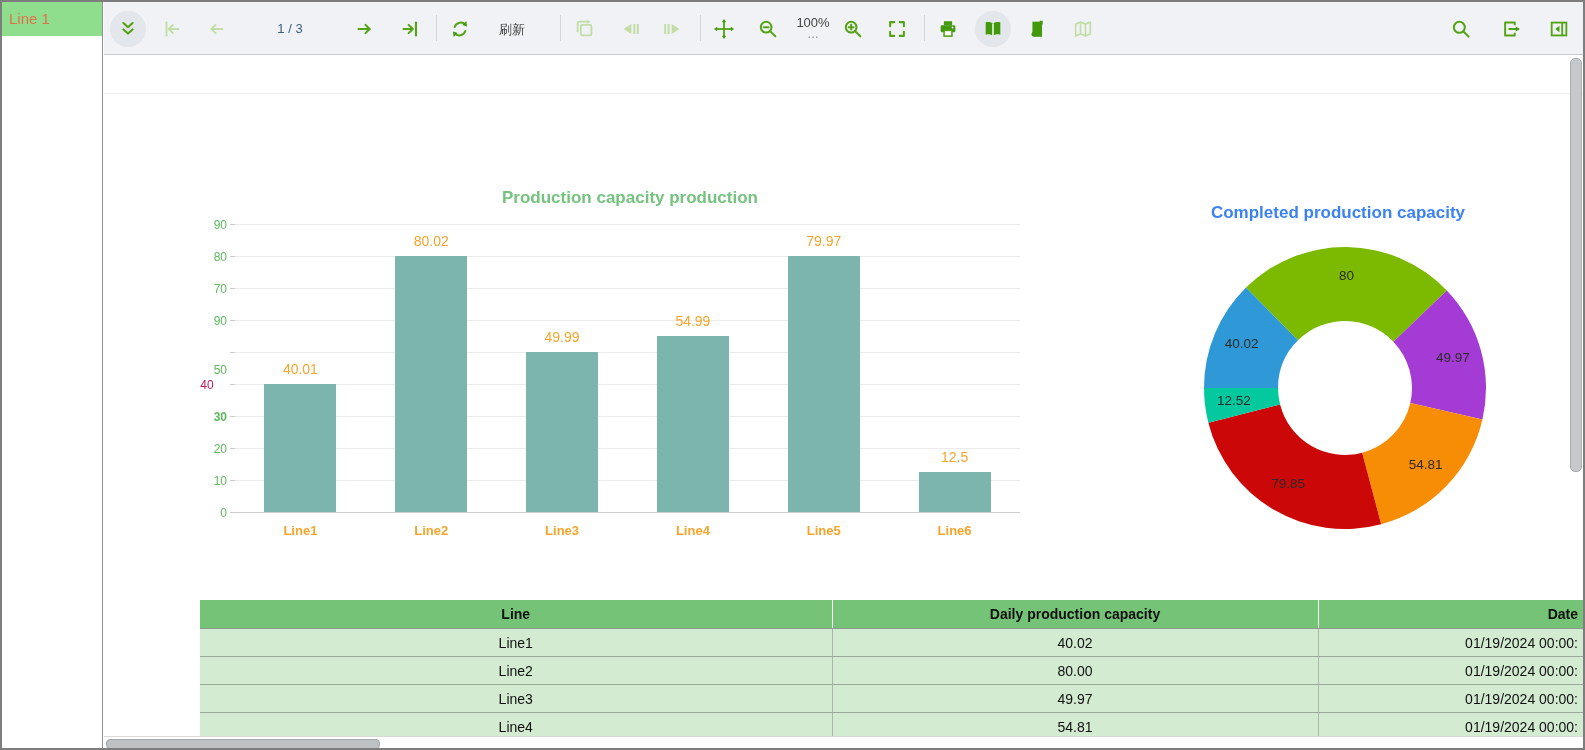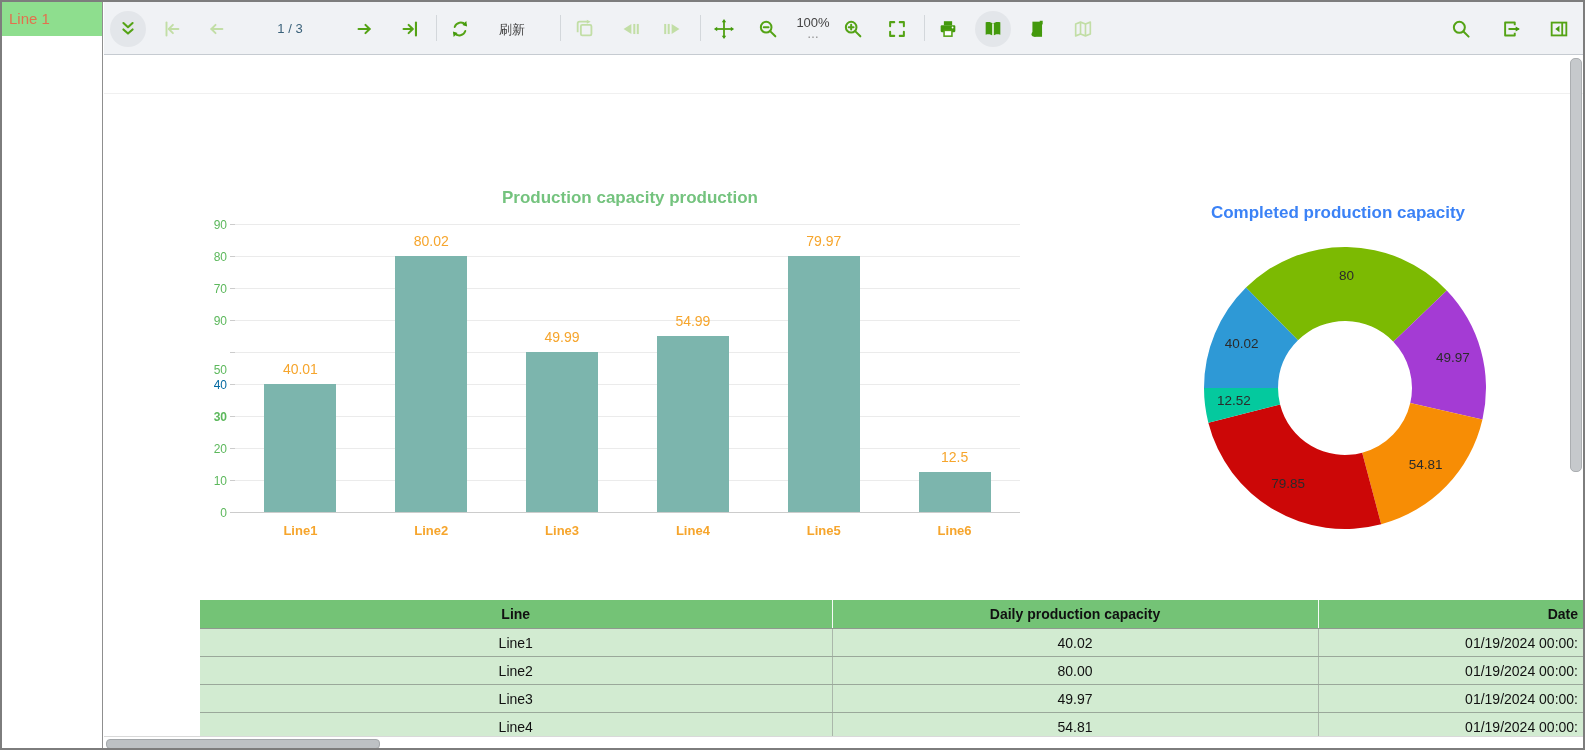--- a/index.html
+++ b/index.html
@@ -290,21 +290,21 @@
         <div class="axisline"></div>
         <div class="ytick" style="bottom: 0px;"></div>
         <div class="ylab" style="bottom: -7px; color: rgb(92, 184, 92);">0</div>
         <div class="ytick" style="bottom: 32px;"></div>
         <div class="ylab" style="bottom: 25px; color: rgb(92, 184, 92); margin-top: 44px;">10</div>
         <div class="ytick" style="bottom: 64px;"></div>
         <div class="ylab" style="bottom: 57px; color: rgb(92, 184, 92);">20</div>
         <div class="ytick" style="bottom: 96px;"></div>
         <div class="ylab" style="bottom: 89px; color: rgb(92, 184, 92); font-weight: bold;">30</div>
         <div class="ytick" style="bottom: 128px;"></div>
-        <div class="ylab" style="bottom: 121px; color: #0369a1;">40</div>
+        <div class="ylab" style="bottom: 121px; color: #be185d; text-align: center;">40</div>
         <div class="ytick" style="bottom: 160px;"></div>
         <div class="ylab" style="bottom: 136px; color: rgb(92, 184, 92);">50</div>
         <div class="ytick" style="bottom: 192px;"></div>
         <div class="ylab" style="bottom: 185px; color: rgb(92, 184, 92);">90</div>
         <div class="ytick" style="bottom: 224px;"></div>
         <div class="ylab" style="bottom: 217px; color: rgb(92, 184, 92);">70</div>
         <div class="ytick" style="bottom: 256px;"></div>
         <div class="ylab" style="bottom: 249px; color: rgb(92, 184, 92);">80</div>
         <div class="ytick" style="bottom: 288px;"></div>
         <div class="ylab" style="bottom: 281px; color: rgb(92, 184, 92);">90</div>

